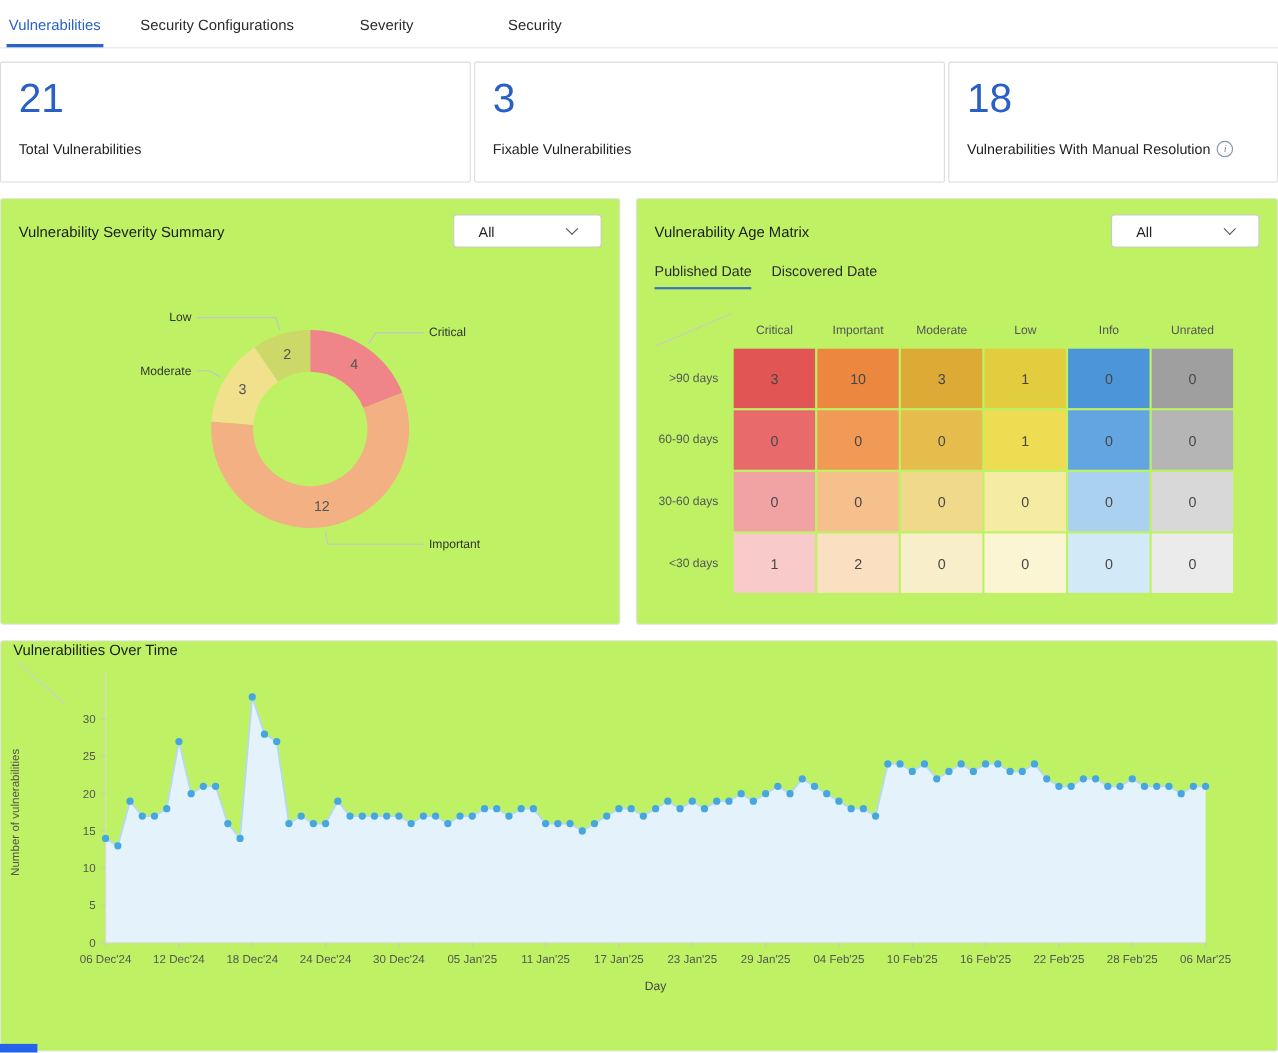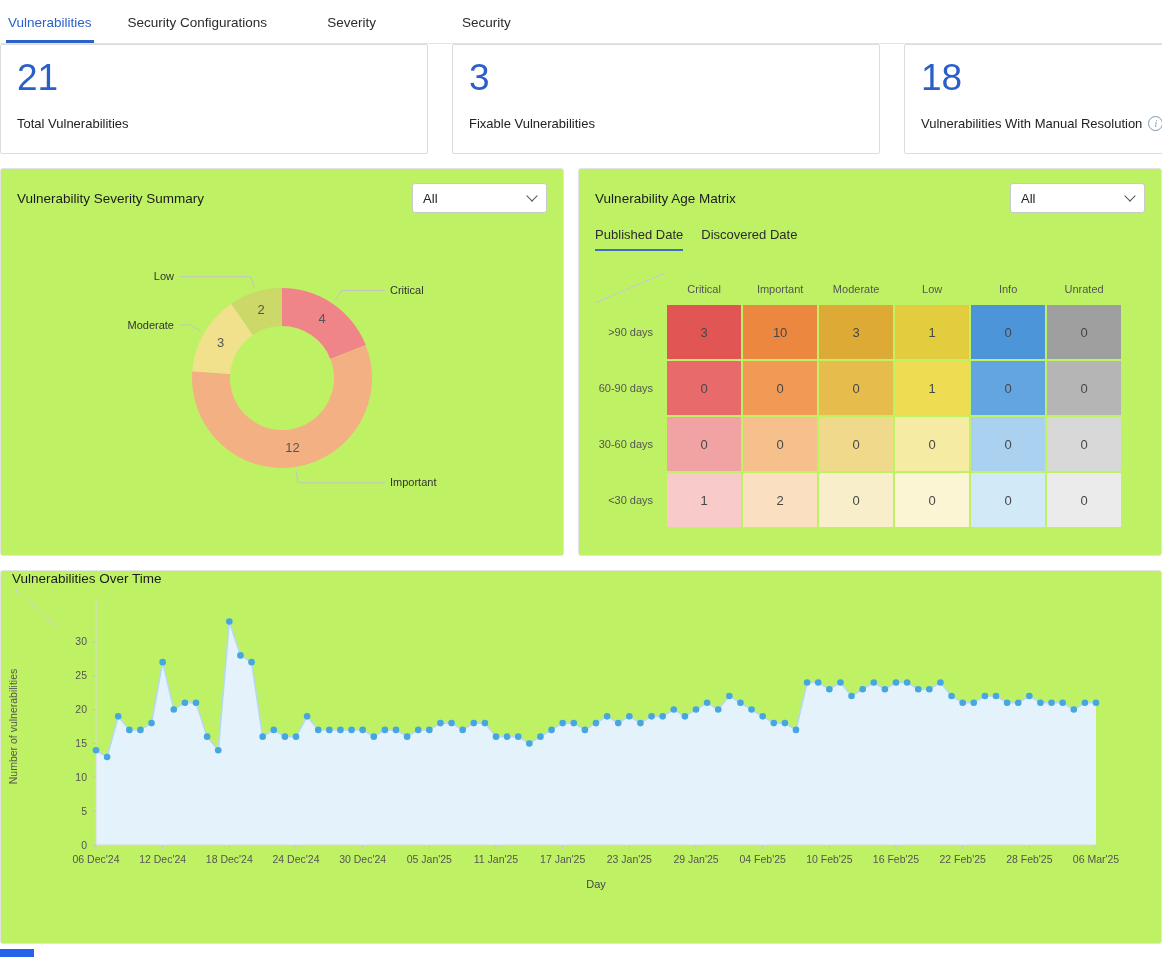--- a/index.html
+++ b/index.html
@@ -9,37 +9,37 @@
 
   
   .tabbar{display:flex;align-items:flex-end;height:44px;border-bottom:1px solid #e4e4e4;padding-left:6px}
   .tab{font-size:13.5px;color:#2b2b2b;padding:0 2px 13px;cursor:pointer;white-space:nowrap}
   .tab.active{color:#2b62c8;border-bottom:3px solid #2b62c8;padding-bottom:10px}
   .tab:nth-child(2){margin-left:32px}
   .tab:nth-child(3){margin-left:56px}
   .tab:nth-child(4){margin-left:82px}
 
   
-  .stats{display:flex;gap:24px;margin-top:0}
+  .stats{display:flex;gap:3px;margin-top:12px}
   .stat-card{border:1px solid #dcdcdc;border-radius:2px;height:110px;padding:12px 16px;background:#fff;flex:none}
   .stat-card.w1{width:428px}
   .stat-card.w2{width:300px}
   .stat-value{font-size:37px;color:#2b5fc8;line-height:1.15}
   .stat-label{font-size:13px;color:#222;margin-top:16px;display:flex;align-items:center;gap:6px}
   .info-icon{width:15px;height:15px;border:1px solid #8195ad;border-radius:50%;color:#8195ad;font-size:10px;display:inline-flex;align-items:center;justify-content:center;font-family:"Liberation Serif",serif;font-style:italic;flex:none}
   .info-icon::before{content:"i"}
 
   
   .panels{display:flex;gap:14px;margin-top:14px}
   .panel{border:1px solid #e3e3e3;border-radius:3px;background:#bef264}
   .panel-left{width:570px;height:388px}
   .panel-right{width:590px;height:388px}
   .panel-header{display:flex;justify-content:space-between;align-items:center;padding:14px 16px 0}
   .panel-title{font-size:13.5px;color:#1c1c1c}
-  .select{width:135px;height:30px;border:1px solid #c9c9c9;border-radius:3px;display:flex;align-items:center;justify-content:space-between;padding:0 10px;font-size:13px;color:#222;cursor:pointer;background:#fff}
+  .select{width:135px;height:30px;border:1px solid #c9c9c9;border-radius:3px;display:flex;align-items:center;justify-content:space-between;padding:0 22px;font-size:13px;color:#222;cursor:pointer;background:#fff}
   .chev{width:8px;height:8px;border-right:1.5px solid #555;border-bottom:1.5px solid #555;transform:rotate(45deg);margin-top:-4px}
 
   
   .age-tabs{display:flex;gap:18px;padding:14px 16px 0}
   .age-tab{font-size:13px;color:#2b2b2b;padding-bottom:7px;cursor:pointer}
   .age-tab.active{border-bottom:2px solid #3f6fc1}
   .matrix{display:grid;grid-template-columns:70px repeat(6,74px);grid-template-rows:30px repeat(4,54px);gap:2px;margin:22px 16px 0;font-size:13px}
   .matrix-corner{background:linear-gradient(to bottom right,transparent 49.2%,#c9c9c9 49.2%,#c9c9c9 50.8%,transparent 50.8%)}
   .col-header{display:flex;align-items:flex-end;justify-content:center;font-size:11px;color:#555;padding-bottom:8px}
   .row-label{display:flex;align-items:center;justify-content:flex-end;padding-right:12px;font-size:11px;color:#555}

